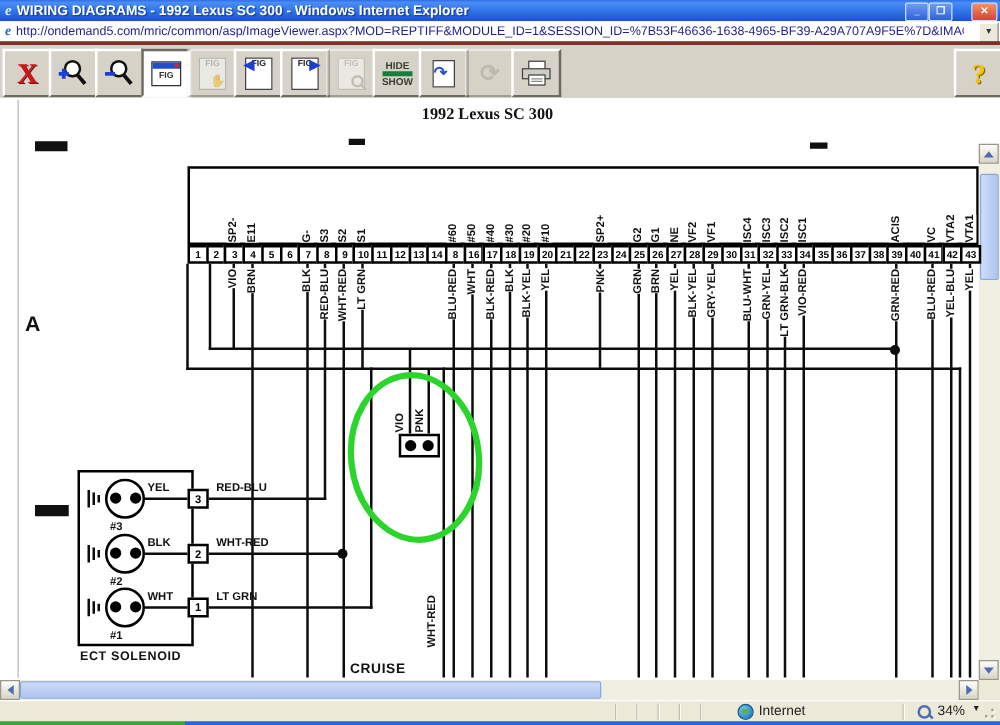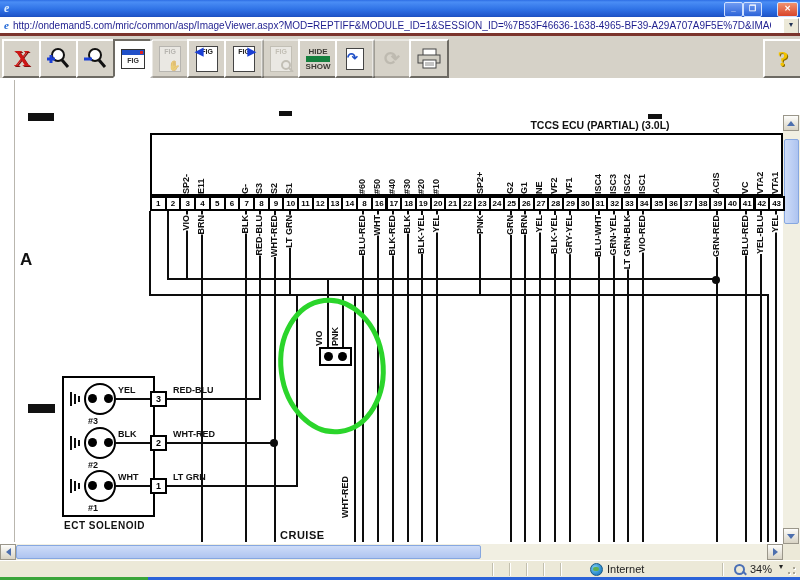--- a/index.html
+++ b/index.html
@@ -26,21 +26,21 @@
   .maroon{left:0;top:33px;width:800px;height:3px;background:#7b342c;}
   
   .toolbar{left:0;top:36px;width:800px;height:42px;background:#d6d2c8;border-bottom:1px solid #8a877e;}
   .tbtn{position:absolute;top:3px;width:36px;height:35px;background:#d6d2c8;
     border:2px solid;border-color:#fff #6d6a63 #6d6a63 #fff;
     display:flex;align-items:center;justify-content:center;overflow:hidden;}
   .tbtn.pressed{border-color:#6d6a63 #fff #fff #6d6a63;background:#fff;}
   .tbtn.disabled{opacity:.5;}
   .redx{color:#cf1616;font:bold 23px "Liberation Serif",serif;text-shadow:1px 1px 0 #7a0c0c;}
   .hideshow{font:bold 8px/9px "Liberation Sans",sans-serif;color:#3c3a34;text-align:center;}
-  .hideshow .t{border-bottom:6px solid #15803d;display:block;}
+  .hideshow .t{border-bottom:4px solid #15803d;display:block;}
   .minipage{position:relative;width:20px;height:24px;background:#fff;border:1px solid #444;
     font:bold 7px/10px "Liberation Sans",sans-serif;color:#222;text-align:center;}
   .minipage .arr{position:absolute;top:-2px;font:bold 11px "Liberation Sans",sans-serif;color:#1b3fd4;}
   .miniwin{width:22px;height:18px;border:1px solid #333;background:#fff;}
   .miniwin .bar{height:5px;background:#2050c8;position:relative;}
   .miniwin .bar i{position:absolute;right:1px;top:1px;width:3px;height:3px;background:#d22;}
   .miniwin .bod{font:bold 7px/11px "Liberation Sans",sans-serif;color:#333;text-align:center;}
   .qmark{font:bold 22px "Liberation Serif",serif;color:#f2c200;text-shadow:1px 1px 0 #8a6d00;}
   
   .content{left:0;top:78px;width:800px;height:466px;background:#fff;overflow:hidden;}
@@ -85,20 +85,21 @@
   .bstrip-g{left:0;top:577px;width:148px;height:3px;background:#3aa53a;}
   .bstrip-b{left:148px;top:577px;width:652px;height:3px;background:#2b63d9;}
 </style>
 </head>
 <body>
 
 <div id="app">
 
   <div class="abs titlebar">
     <span class="ie-e">e</span>
+    <span class="ttl">WIRING DIAGRAMS - 1992 Lexus SC 300 - Windows Internet Explorer</span>
   </div>
   <div class="winbtn" style="right:57px;">_</div>
   <div class="winbtn" style="right:38px;">❐</div>
   <div class="winbtn close" style="right:2px;">✕</div>
 
   <div class="abs addr">
     <span class="ie-e">e</span>
     <div class="url">http://ondemand5.com/mric/common/asp/ImageViewer.aspx?MOD=REPTIFF&amp;MODULE_ID=1&amp;SESSION_ID=%7B53F46636-1638-4965-BF39-A29A707A9F5E%7D&amp;IMAGE_GUID=93A03428&amp;PRINT_BW=0</div>
     <div class="drop">▾</div>
   </div>
@@ -166,23 +167,23 @@
           <line x1="10" y1="18" x2="19" y2="18" stroke="#888"></line>
         </svg>
       </div>
     </div>
   <div class="tbtn" style="left:763px;top:39px;">
     <span class="qmark">?</span>
   </div>
 
   <div class="abs content" id="content">
     <div class="abs leftedge" style="left:14px;top:2px;height:462px;"></div>
+    <div class="abs ptitle" style="left:90px;top:5px;width:600px;">1992 Lexus SC 300</div>
     <div id="diagram" class="abs" style="left:0;top:-78px;width:800px;height:622px;">
         <div class="abs ecu-box"></div>
-        <div class="abs ecu-label">TCCS ECU (PARTIAL) (3.0L)</div>
         <div class="mark" style="left: 28px; top: 113px; width: 26px; height: 8px;"></div>
         <div class="mark" style="left: 279px; top: 111px; width: 13px; height: 5px;"></div>
         <div class="mark" style="left: 648px; top: 114px; width: 14px; height: 5px;"></div>
         <div class="mark" style="left: 28px; top: 404px; width: 27px; height: 9px;"></div>
         <div class="dlabel" style="left: 20px; top: 250px; font: bold 17px &quot;Liberation Sans&quot;, sans-serif; background: none;">A</div>
         <div class="pin-cell" style="left: 150px;">1</div>
         <div class="pin-cell" style="left: 164.72px;">2</div>
         <div class="pin-cell" style="left: 179.44px;">3</div>
         <div class="vtext up" style="left: 180.8px; top: 194px;">SP2-</div>
         <div class="vtext" style="left: 180.8px; top: 215px;">VIO</div>

